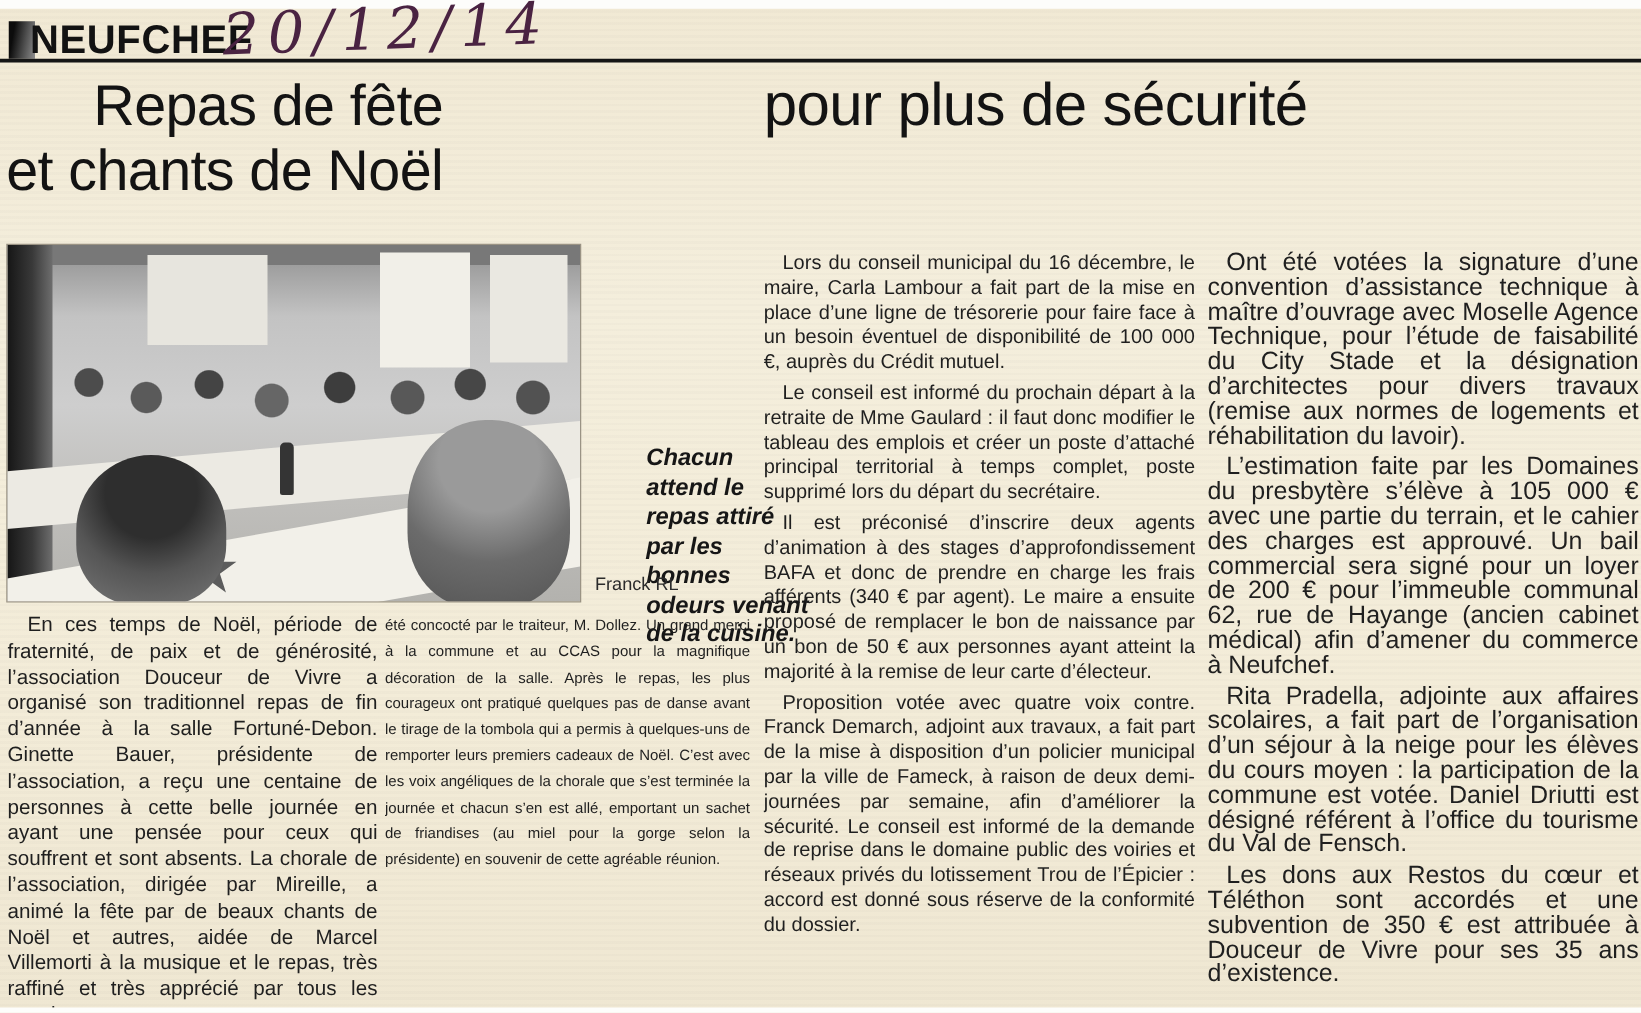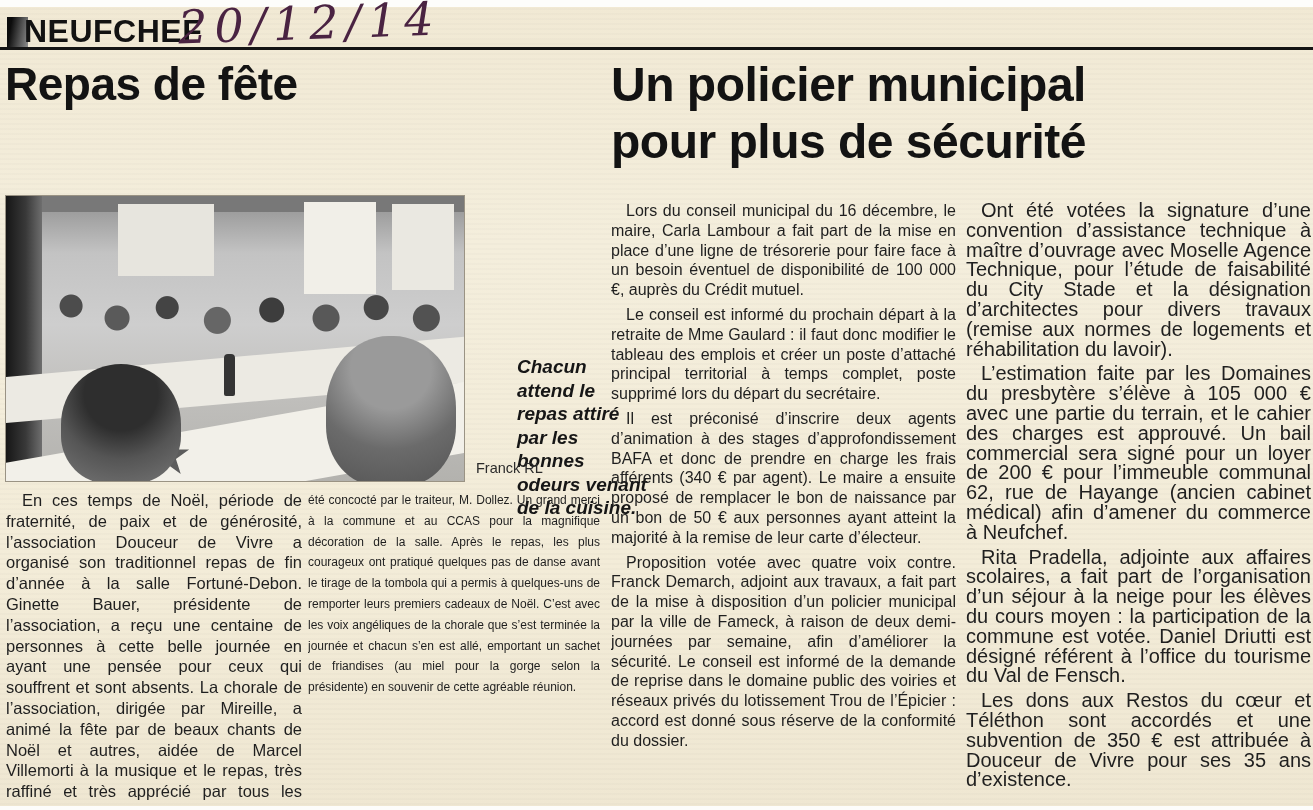--- a/index.html
+++ b/index.html
@@ -31,21 +31,21 @@
     position:absolute;left:178px;top:-4px;
     font-size:46px;font-style:italic;font-weight:500;
     color:#4a2342;letter-spacing:7px;transform:rotate(-2deg);
     font-family:"DejaVu Serif", serif;
   }
   .header-rule{
     position:absolute;left:0;top:47px;width:1313px;height:3px;background:#151515;
   }
 
   
-  .headline{font-weight:700;color:#131313;letter-spacing:-0.5px;}
+  .headline{font-weight:400;color:#131313;letter-spacing:-0.5px;text-align:right;}
   .headline-left{position:absolute;left:5px;top:58px;font-size:46px;line-height:52px;}
   .headline-right{position:absolute;left:611px;top:56px;font-size:48px;line-height:57px;}
 
   
   .photo{
     position:absolute;left:6px;top:196px;width:458px;height:285px;
     background:linear-gradient(180deg,#8f8f8f 0%,#c3c3c3 20%,#cecece 45%,#c0bfbc 70%,#b3b2ae 100%);
     overflow:hidden;outline:1px solid #9a9384;
   }
   .photo .shp{position:absolute;}
@@ -105,24 +105,24 @@
   <div class="edge-top"></div>
   <div class="edge-bottom"></div>
 
   <div class="section-marker"></div>
   <div class="section-label">NEUFCHEF</div>
   <div class="handwritten-date">20/12/14</div>
   <div class="header-rule"></div>
 
   <div class="headline headline-left">
     <div>Repas de fête</div>
+    <div>et chants de Noël</div>
   </div>
 
   <div class="headline headline-right">
-    <div>Un policier municipal</div>
     <div>pour plus de sécurité</div>
   </div>
 
   <div class="photo">
     <div class="shp ph-ceiling"></div>
     <div class="shp ph-window1"></div>
     <div class="shp ph-window2"></div>
     <div class="shp ph-window3"></div>
     <div class="shp ph-curtain"></div>
     <div class="shp ph-people"></div>

